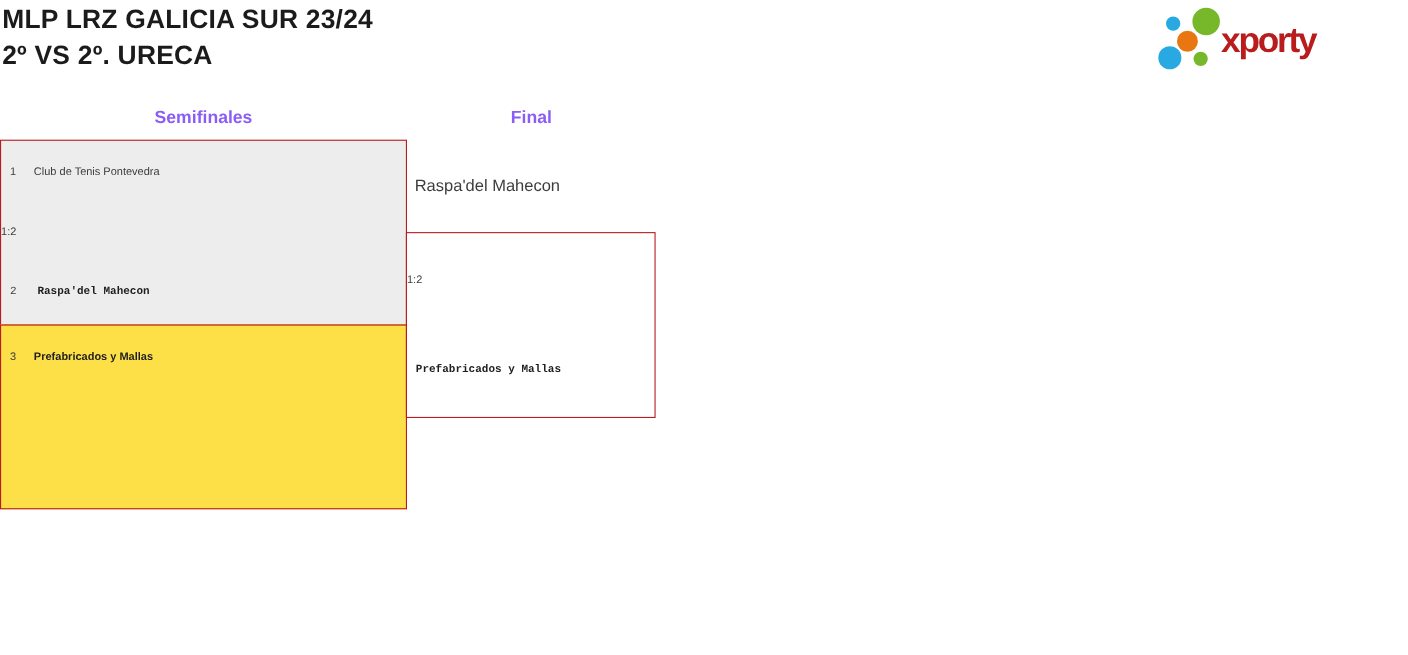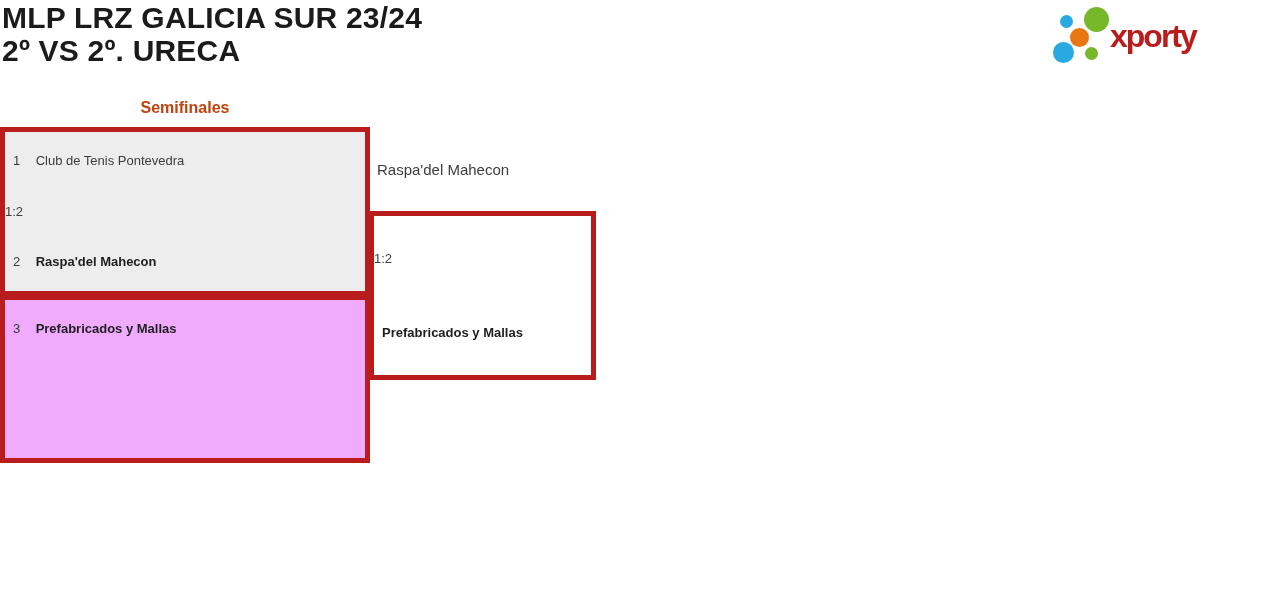--- a/index.html
+++ b/index.html
@@ -9,65 +9,65 @@
     font-family: "Liberation Sans", sans-serif;
     color: #333333;
     position: relative;
     overflow: hidden;
   }
   .root { position: absolute; left: 0; top: 0; width: 1280px; height: 595px; }
 
   
   .page-title {
     position: absolute; left: 2px; top: 1px;
-    font-size: 30px; line-height: 33px; font-weight: 700;
+    font-size: 24px; line-height: 33px; font-weight: 700;
     color: #1b1b1b; letter-spacing: 0.2px;
   }
 
   
   .logo { position: absolute; left: 1046px; top: 0; width: 234px; height: 75px; cursor: pointer; }
   .dot { position: absolute; border-radius: 50%; }
   .dot-blue-small  { left: 14px; top: 15px; width: 13px; height: 13px; background: #29a9e1; }
   .dot-green-large { left: 38px; top: 7px;  width: 25px; height: 25px; background: #76b82a; }
   .dot-orange     { left: 24px; top: 28px; width: 19px; height: 19px; background: #e87611; }
   .dot-blue-large { left: 7px;  top: 42px; width: 21px; height: 21px; background: #29a9e1; }
   .dot-green-small{ left: 39px; top: 47px; width: 13px; height: 13px; background: #76b82a; }
   .logo-text {
     position: absolute; left: 64px; top: 0; height: 75px; line-height: 72px;
     font-size: 32px; font-weight: 700; letter-spacing: -2px; color: #b91c1c;
   }
 
   
   .round-header {
     position: absolute; top: 98px; height: 20px;
-    font-size: 16px; line-height: 20px; font-weight: 700; color: #c2410c;
+    font-size: 16px; line-height: 20px; font-weight: 700; color: #8b5cf6;
     text-align: center;
   }
   .header-semis { left: 0; width: 370px; }
   .header-final { left: 370px; width: 226px; }
 
   
   .match {
     position: absolute;
-    border: 5px solid #b91c1c;
-    font-size: 13px; line-height: 18px;
+    border: 1px solid #b91c1c;
+    font-size: 10px; line-height: 18px;
   }
   .match-sf1 { left: 0; top: 127px; width: 370px; height: 169px; background: #ededed; }
-  .match-sf2 { left: 0; top: 295px; width: 370px; height: 168px; background: #f0abfc; }
+  .match-sf2 { left: 0; top: 295px; width: 370px; height: 168px; background: #fde047; }
   .match-final { left: 369px; top: 211px; width: 227px; height: 169px; background: transparent; }
 
   .team {
     position: absolute; left: 0; width: 100%;
     padding-left: 8px; white-space: nowrap;
     color: #3c3c3c;
   }
   .team .seed { display: inline-block; width: 19px; color: #3c3c3c; font-weight: 400; }
   .team.winner .tname { font-weight: 700; color: #1e1e1e; }
   .team-top { top: 20px; }
-  .team-bottom { bottom: 20px; }
+  .team-bottom { bottom: 20px; font-family: Liberation Mono, monospace; }
 
   .score {
     position: absolute; left: 0; width: 100%;
     top: 50%; transform: translateY(-50%);
     color: #3c3c3c;
   }
 
   
   .final-team1 {
     position: absolute; left: 377px; top: 161px;
@@ -89,20 +89,21 @@
   <div class="logo">
     <span class="dot dot-blue-small"></span>
     <span class="dot dot-green-large"></span>
     <span class="dot dot-orange"></span>
     <span class="dot dot-blue-large"></span>
     <span class="dot dot-green-small"></span>
     <span class="logo-text">xporty</span>
   </div>
 
   <div class="round-header header-semis">Semifinales</div>
+  <div class="round-header header-final">Final</div>
 
   <div class="match match-sf1">
     <div class="team team-top">
       <span class="seed">1</span>
       <span class="tname">Club de Tenis Pontevedra</span>
     </div>
     <div class="score">1:2</div>
     <div class="team team-bottom winner">
       <span class="seed">2</span>
       <span class="tname">Raspa'del Mahecon</span>

